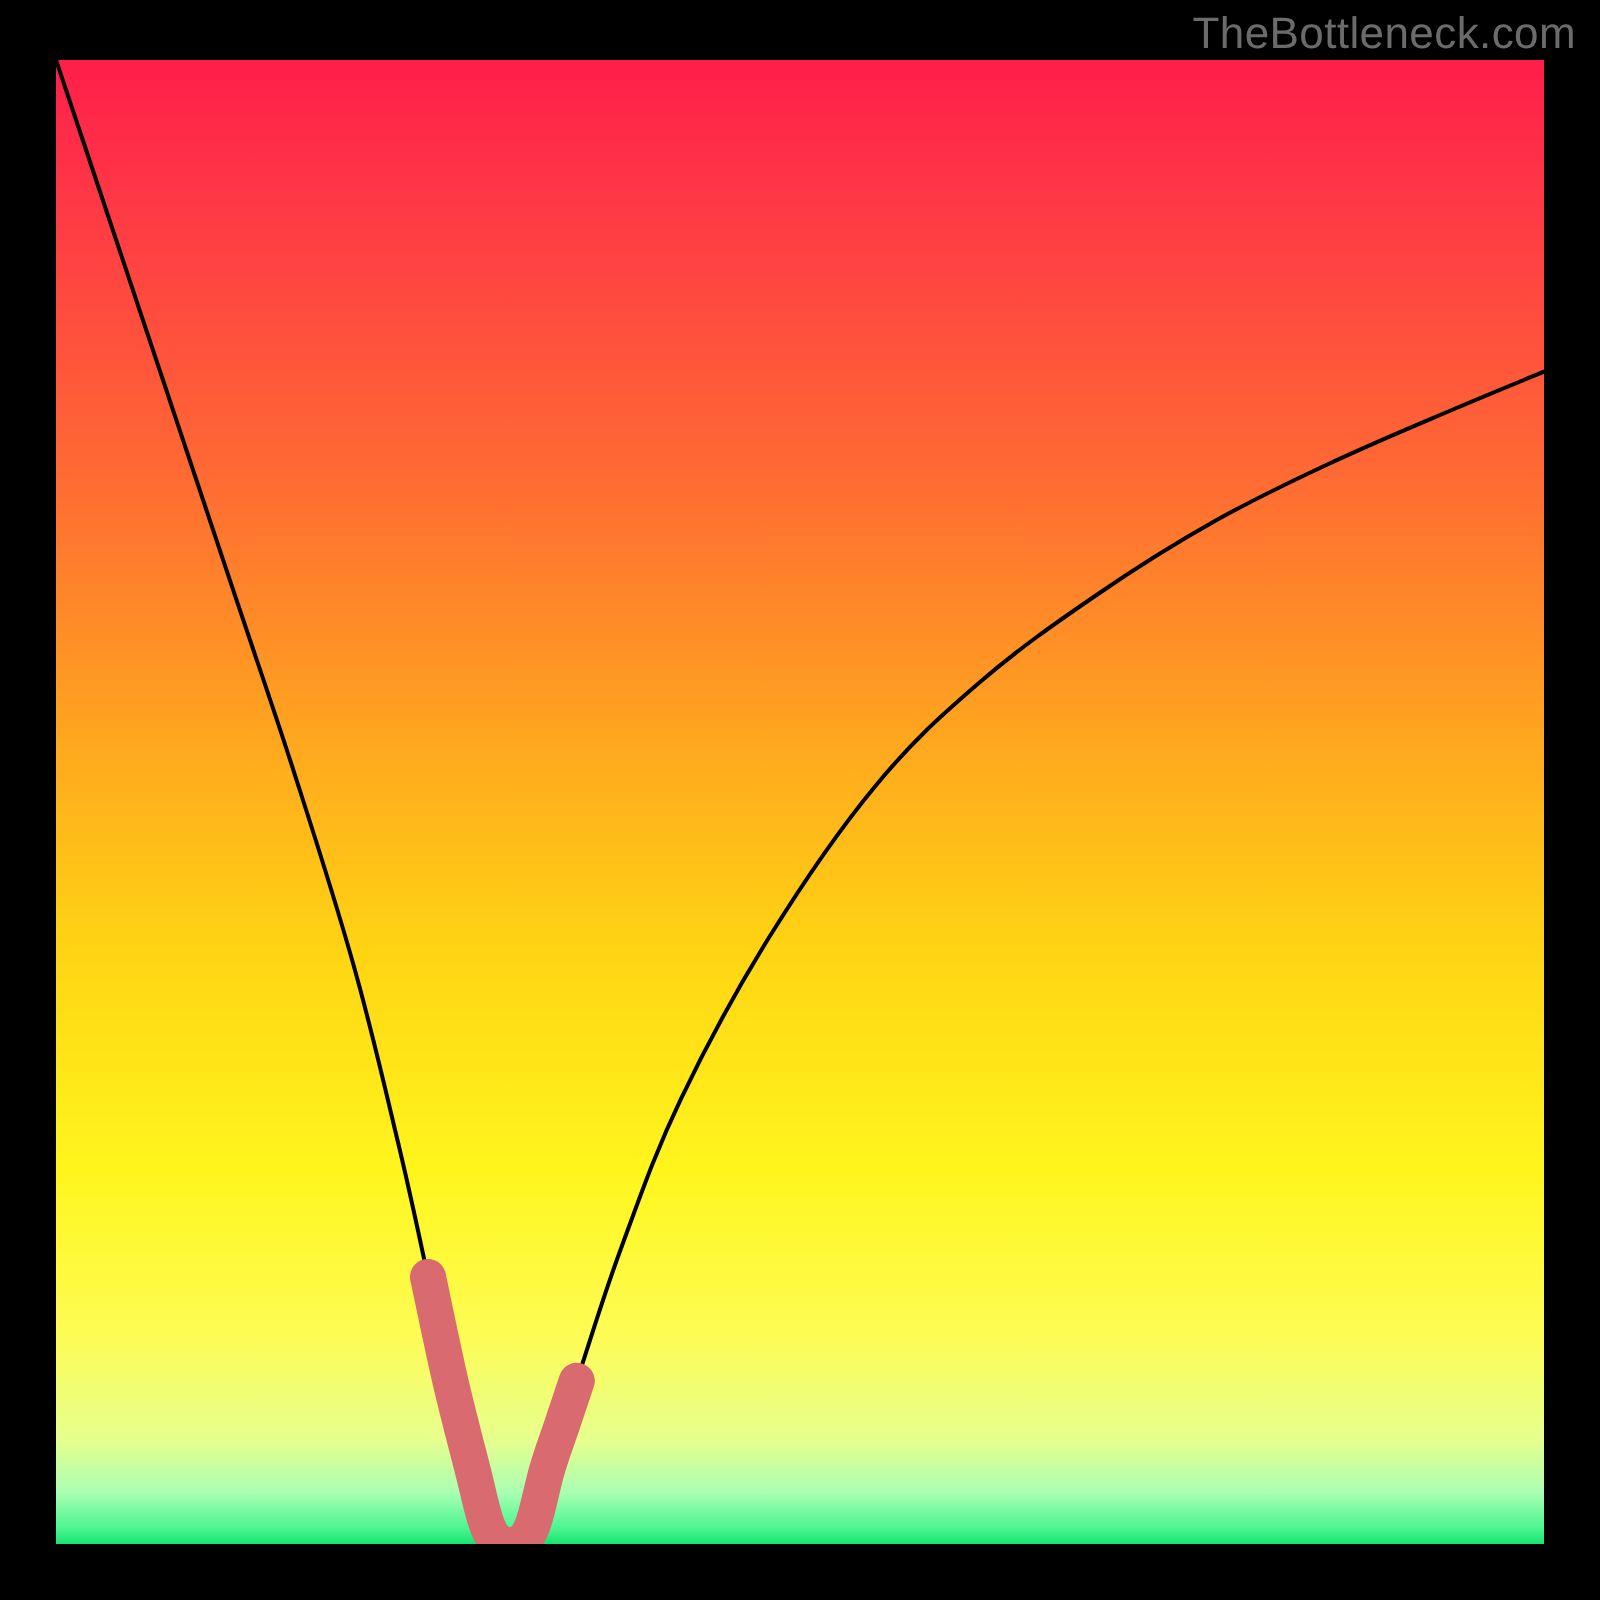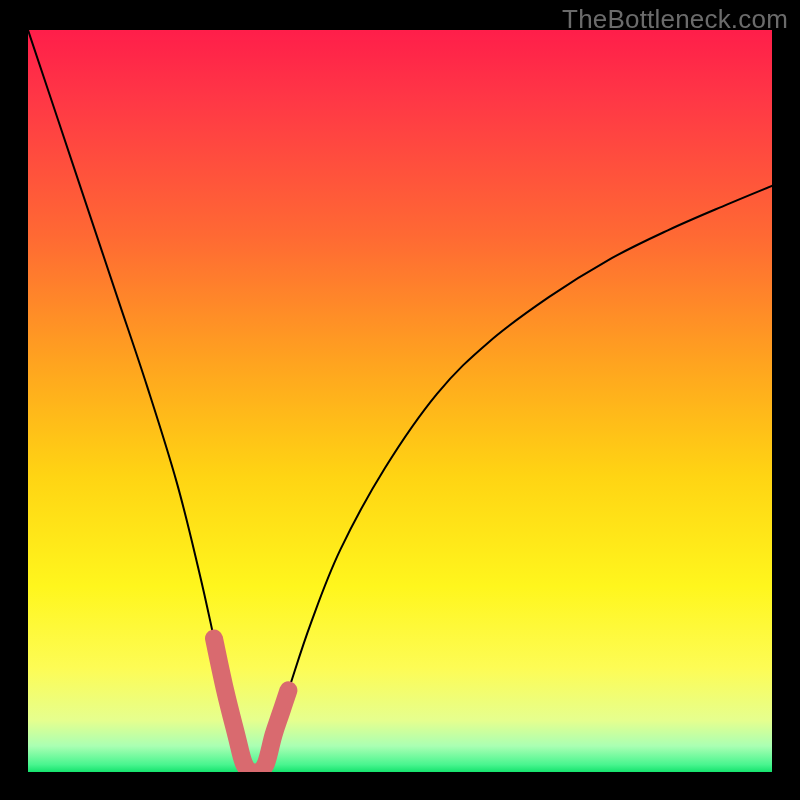--- a/index.html
+++ b/index.html
@@ -25,21 +25,21 @@
     left: 28px;
     top: 30px;
     width: 744px;
     height: 742px;
   }
   .watermark {
     position: absolute;
     top: 4px;
     right: 12px;
     color: #6b6b6b;
-    font-size: 26px;
+    font-size: 22px;
     font-weight: 500;
     letter-spacing: 0.2px;
     user-select: none;
   }
   svg {
     display: block;
   }
 </style>
 </head>
 <body>

